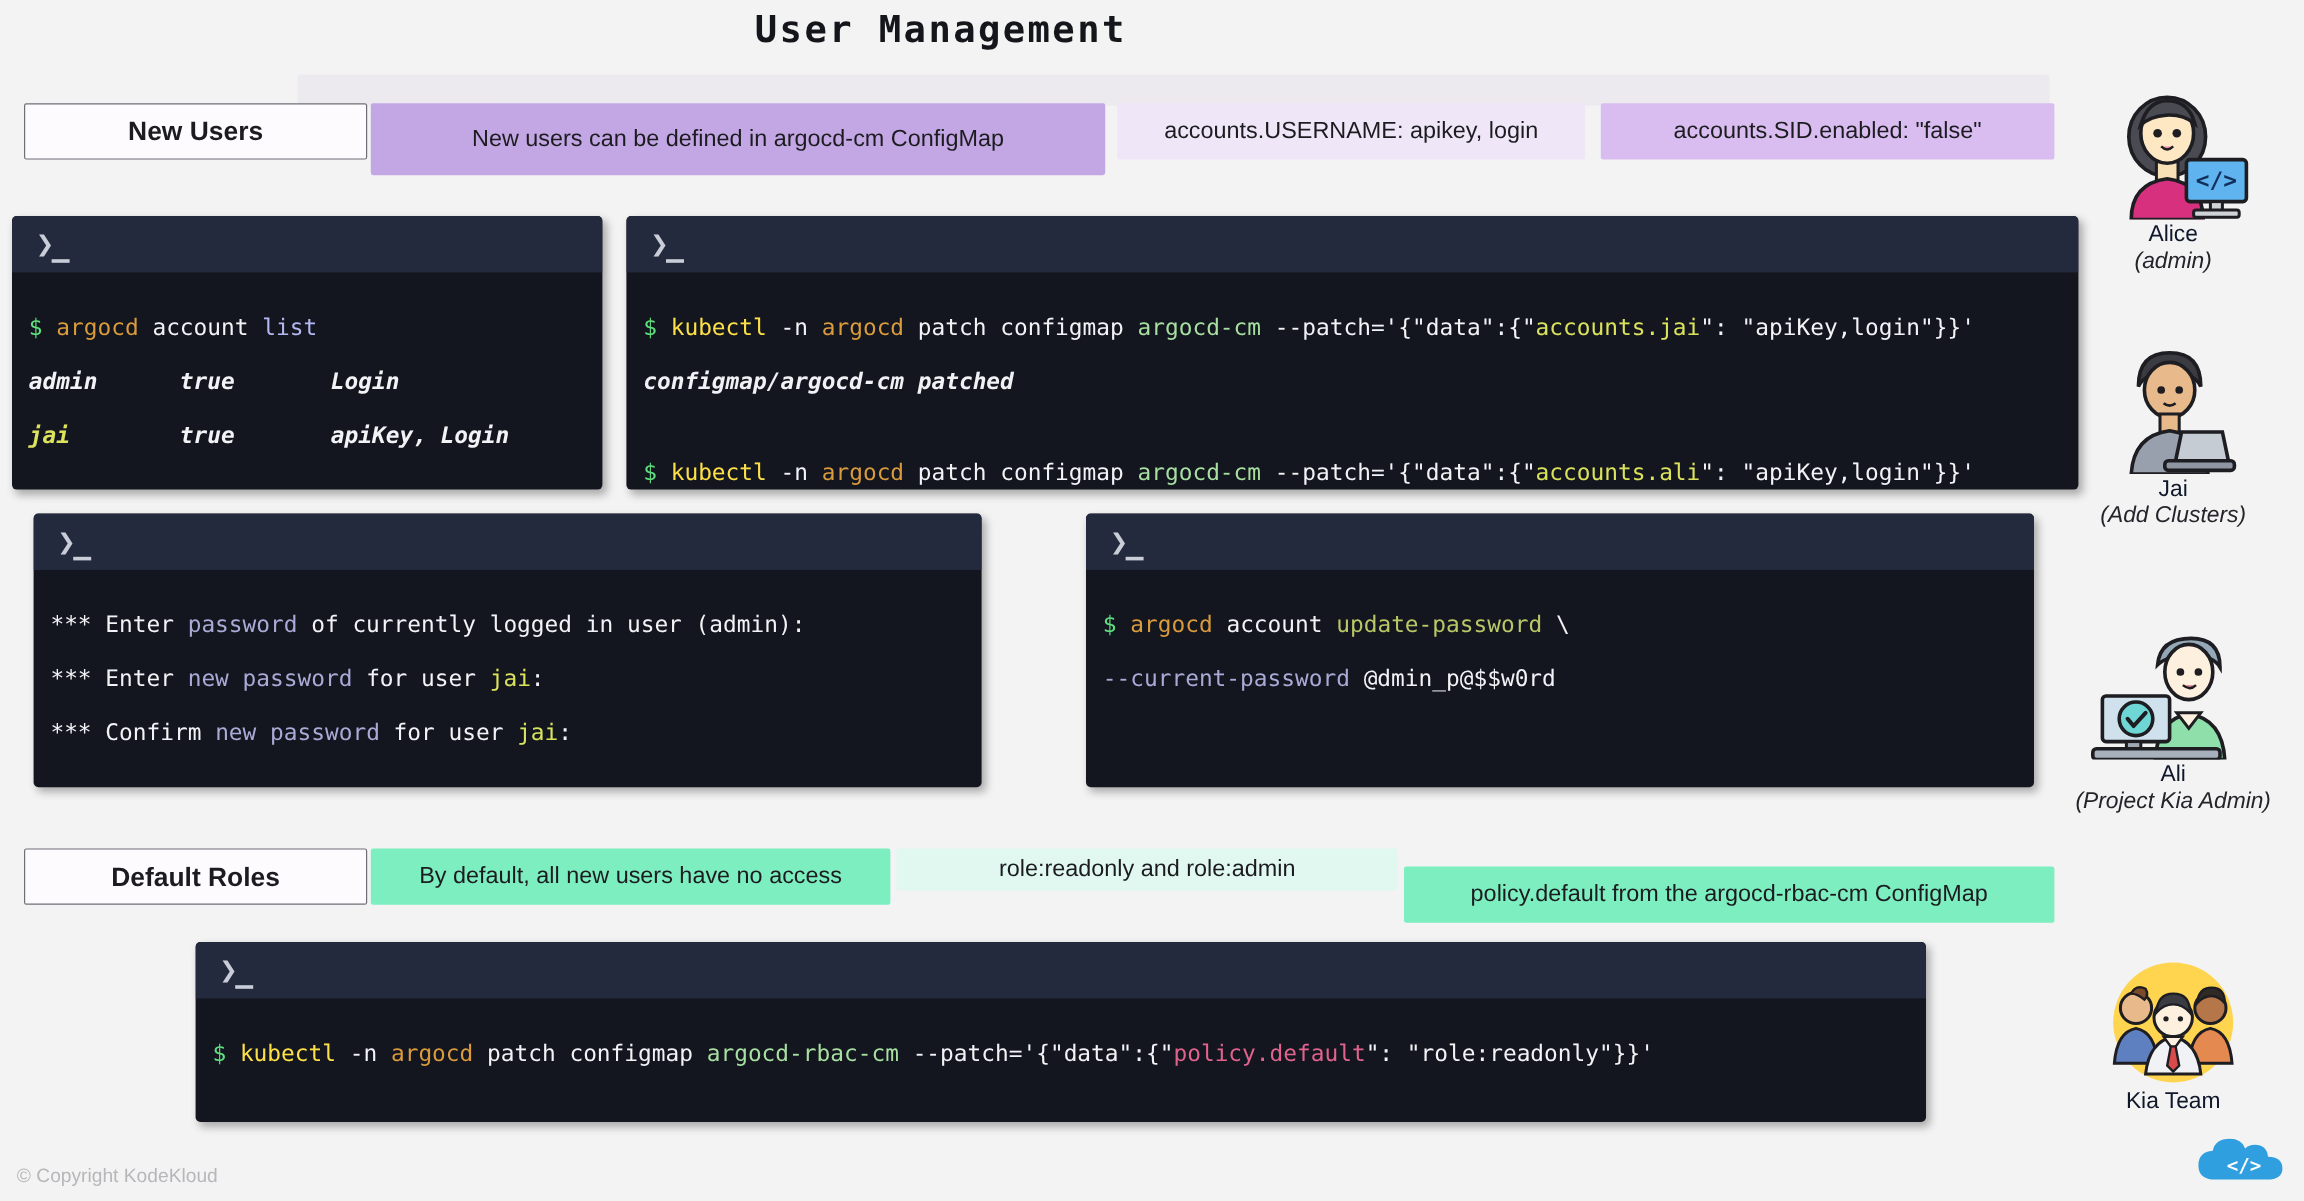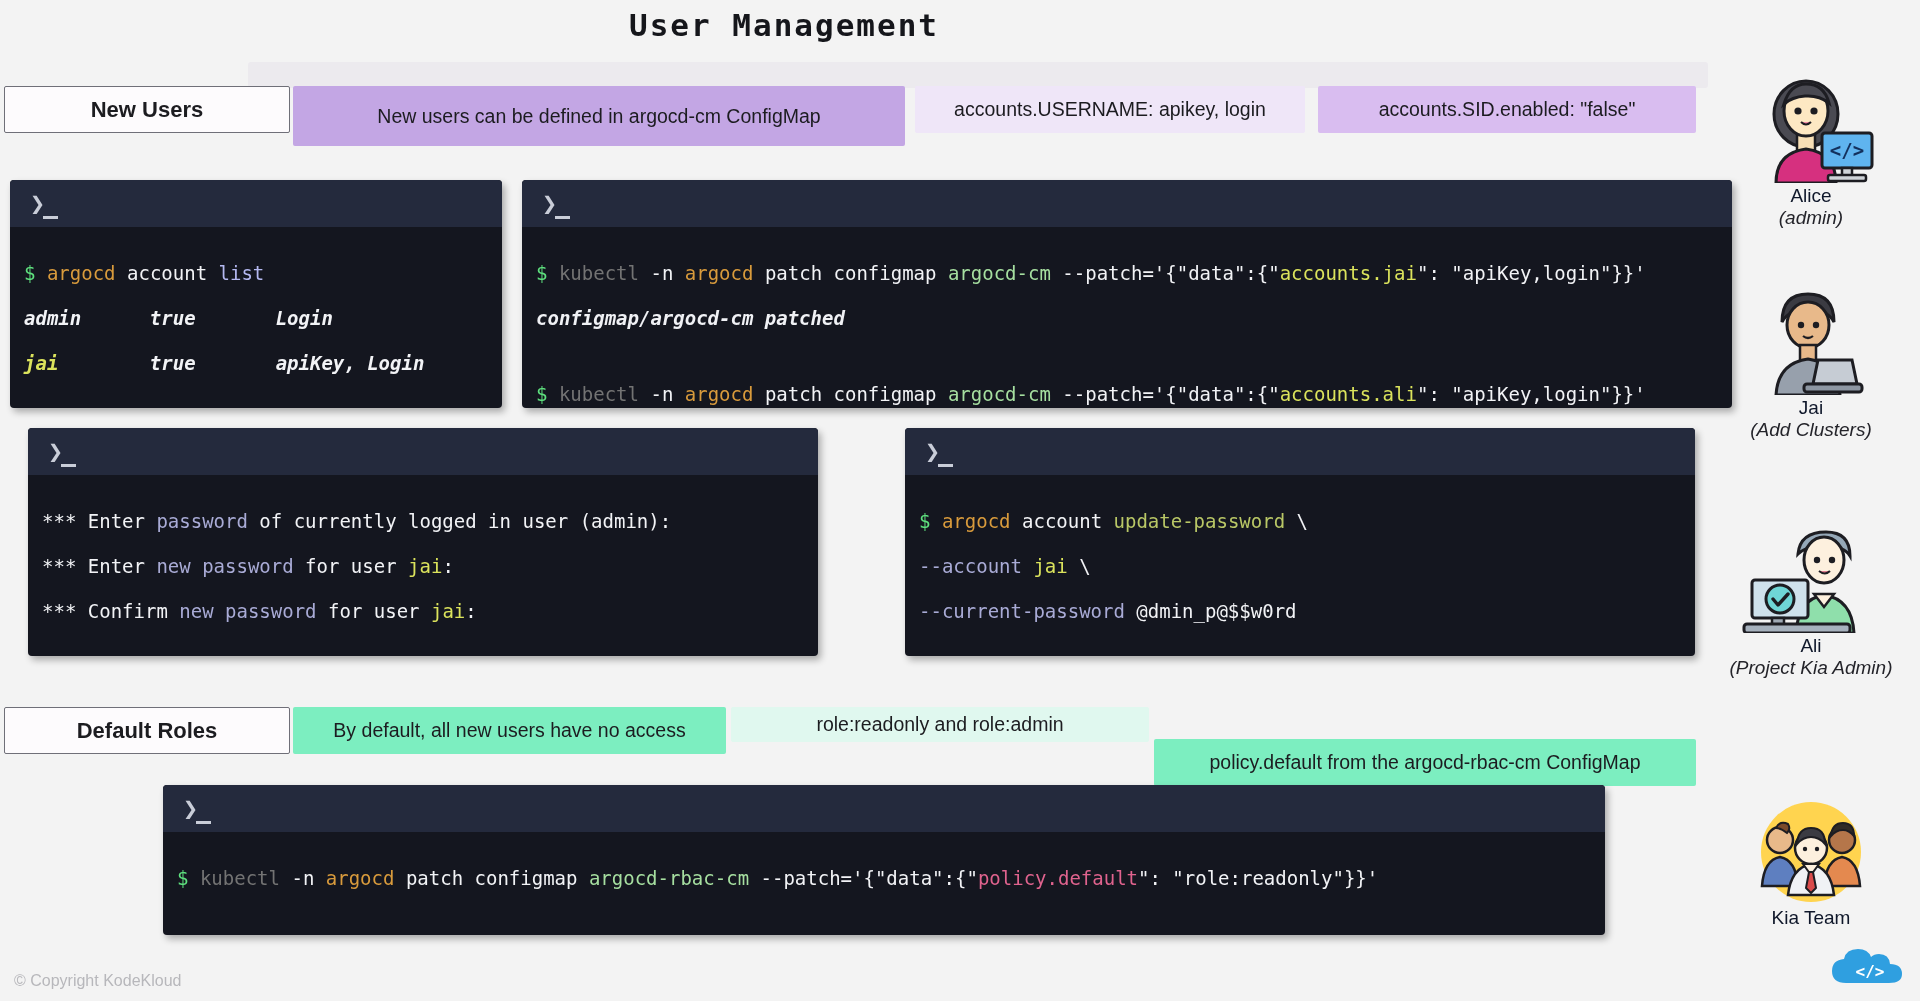--- a/index.html
+++ b/index.html
@@ -35,20 +35,21 @@
   .badge {
     position: absolute;
     display: flex;
     align-items: center;
     justify-content: center;
     font-size: 19.5px;
     color: #1c1c20;
     border-radius: 2px;
     line-height: 1.15;
     padding: 0 10px;
+    margin-left: 16px;
   }
   .badge.header-label {
     background: #fdfbfd;
     border: 1.5px solid #6f6f78;
     font-weight: bold;
     font-size: 22px;
   }
   .badge.purple-strong { background: #c3a6e4; }
   .badge.purple-pale   { background: #efe6f8; }
   .badge.purple-mid    { background: #d9bdf0; }
@@ -93,21 +94,21 @@
     padding: 12px 14px 14px 14px;
     white-space: pre;
     color: #e8e9ee;
   }
   .term-body .line { white-space: pre; }
   .term-body .sp { height: 8px; }
 
   
   .t-dollar  { color: #5ee07e; }
   .t-cmd     { color: #d99b3c; }     
-  .t-kube    { color: #737373; }     
+  .t-kube    { color: #fde047; }     
   .t-white   { color: #f2f3f6; }
   .t-sub     { color: #b4b8f0; }     
   .t-green   { color: #a6dfa0; }     
   .t-yellow  { color: #dbe35c; }     
   .t-olive   { color: #b9c766; }     
   .t-lilac   { color: #a9abd6; }     
   .t-pink    { color: #e0638e; }
   .t-hdr     { color: #f2f3f6; font-style: italic; font-weight: bold; }
   .t-row     { color: #f2f3f6; font-style: italic; font-weight: bold; }
   .t-rowy    { color: #dbe35c; font-style: italic; font-weight: bold; }
@@ -197,34 +198,33 @@
 
   </div>
 </div>
 
 <div class="term" style="left:905px; top:428px; width:790px; height:228px;">
   <div class="term-bar">
     <span class="prompt-glyph">❯<span class="underbar"></span></span>
   </div>
   <div class="term-body">
 <div class="line"><span class="t-dollar">$</span> <span class="t-cmd">argocd</span> <span class="t-white">account</span> <span class="t-olive">update-password</span> <span class="t-white">\</span></div>
-<div class="line"><span class="t-lilac">--account</span> <span class="t-yellow">jai</span> <span class="t-white">\</span></div>
 <div class="line"><span class="t-lilac">--current-password</span> <span class="t-white">@dmin_p@$$w0rd</span></div>
 
 
   </div>
 </div>
 
 <div class="badge header-label" style="left:4px; top:707px; width:286px; height:47px;">Default Roles</div>
 
 <div class="badge green-strong" style="left:293px; top:707px; width:433px; height:47px;">By default, all new users have no access</div>
 
 <div class="badge green-pale" style="left:731px; top:707px; width:418px; height:35px;">role:readonly and role:admin</div>
 
-<div class="badge green-strong" style="left:1154px; top:739px; width:542px; height:47px;">policy.default from the argocd-rbac-cm ConfigMap</div>
+<div class="badge green-strong" style="left:1154px; top:722px; width:542px; height:47px;">policy.default from the argocd-rbac-cm ConfigMap</div>
 
 <div class="term" style="left:163px; top:785px; width:1442px; height:150px;">
   <div class="term-bar">
     <span class="prompt-glyph">❯<span class="underbar"></span></span>
   </div>
   <div class="term-body">
 <div class="line"><span class="t-dollar">$</span> <span class="t-kube">kubectl</span> <span class="t-white">-n</span> <span class="t-cmd">argocd</span> <span class="t-white">patch configmap</span> <span class="t-green">argocd-rbac-cm</span> <span class="t-white">--patch='{"data":{"</span><span class="t-pink">policy.default</span><span class="t-white">": "role:readonly"}}'</span></div>
 <div class="sp"></div>
 
   </div>

